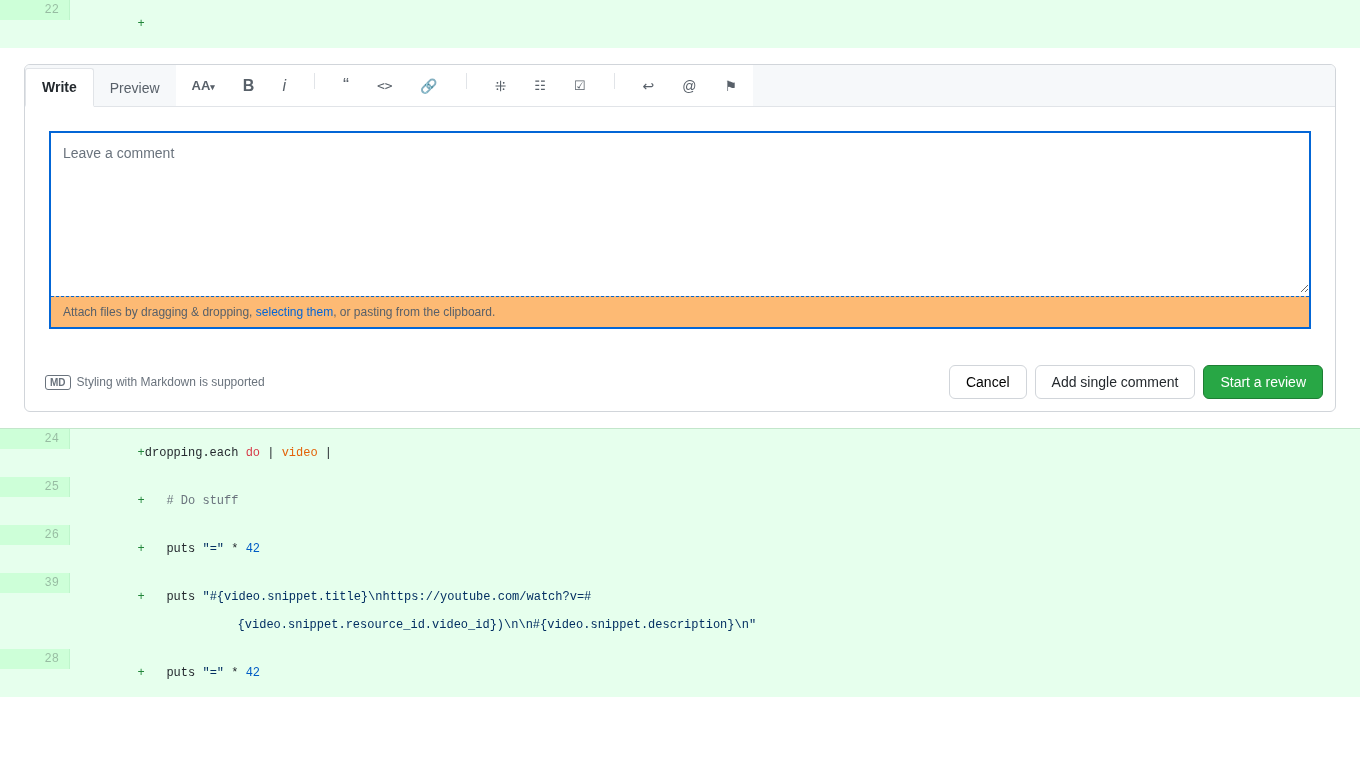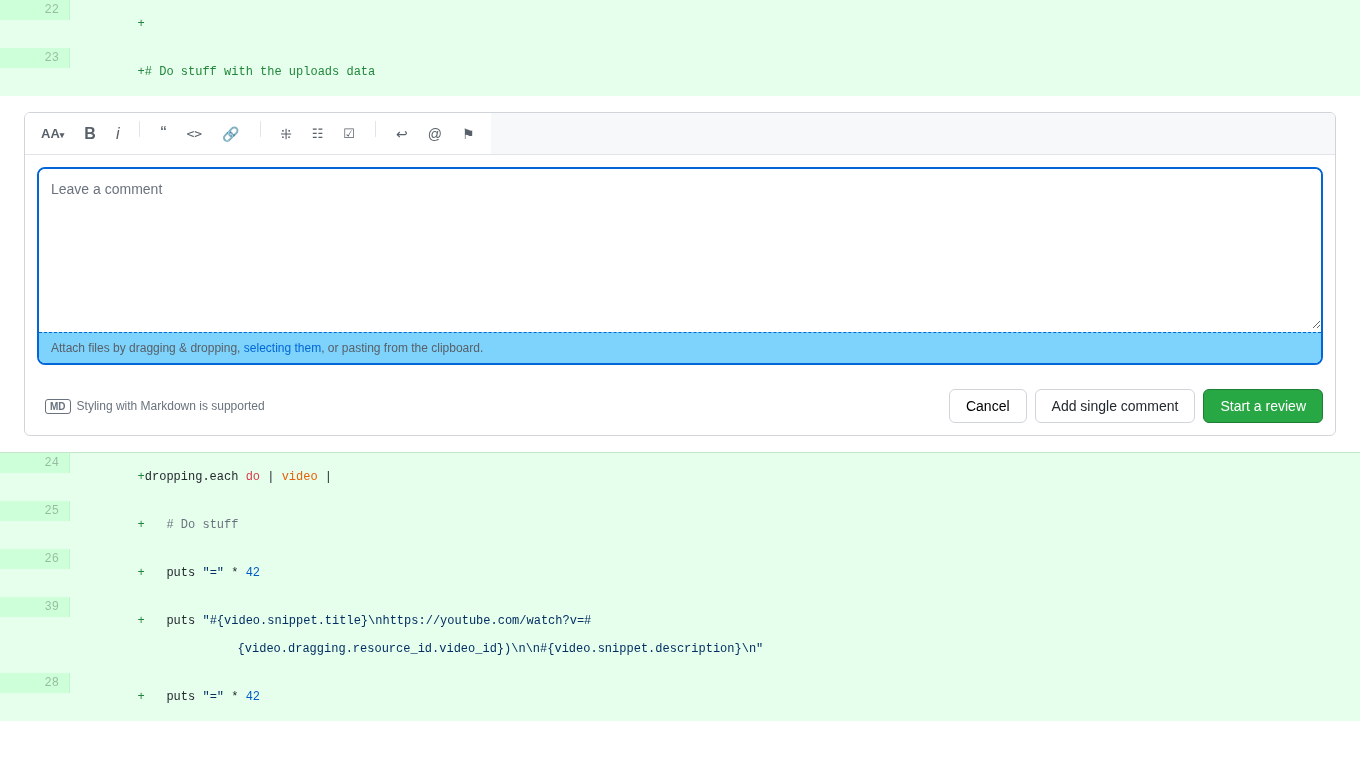--- a/index.html
+++ b/index.html
@@ -89,21 +89,21 @@
       border-left: 1px solid #e1e4e8;
       border-right: 1px solid #e1e4e8;
       border-top: 1px solid #e1e4e8;
       border-radius: 3px 3px 0 0;
     }
 
     .toolbar {
       display: flex;
       padding: 8px 12px;
       border-bottom: 1px solid #e1e4e8;
-      gap: 12px;
+      gap: 20px;
       background: #fff;
       flex-wrap: wrap;
     }
 
     .toolbar-btn {
       background: none;
       border: none;
       cursor: pointer;
       color: #586069;
       font-size: 14px;
@@ -116,21 +116,22 @@
 
     .toolbar-separator {
       width: 1px;
       height: 16px;
       background: #e1e4e8;
       margin: 0 4px;
     }
 
     .comment-textarea-wrapper {
       border: 2px solid #0366d6;
-      border-radius: 8px;
+      border-radius: 0;
+      margin: 12px;
       overflow: hidden;
     }
 
     .comment-textarea {
       width: 100%;
       min-height: 160px;
       border: none;
       outline: none;
       padding: 12px;
       font-size: 14px;
@@ -142,21 +143,21 @@
 
     .comment-textarea::placeholder {
       color: #6a737d;
     }
 
     .attach-files-bar {
       border-top: 1px dashed #0366d6;
       padding: 8px 12px;
       font-size: 12px;
       color: #586069;
-      background: #7dd3fc;
+      background: #fdba74;
     }
 
     .attach-files-bar a {
       color: #0366d6;
       text-decoration: none;
     }
 
     .comment-actions {
       display: flex;
       align-items: center;
@@ -238,33 +239,31 @@
 
 <div class="page-wrapper">
 
   <div class="diff-area top-code">
     <div class="diff-row top">
       <div class="line-num">22</div>
       <div class="line-content">
         <span class="diff-plus">+</span>
       </div>
     </div>
-    <div class="diff-row top">
-      <div class="line-num">23</div>
-      <div class="line-content">
-        <span class="diff-plus">+# Do stuff with the uploads data</span>
-      </div>
-    </div>
   </div>
 
   <div style="padding: 16px 8px; background: #fff;">
     <div class="comment-form-panel">
 
       <div style="display: flex; align-items: stretch; border-bottom: 1px solid #e1e4e8; background: #f6f8fa;">
 
+        <div style="display: flex; align-items: flex-end;">
+          <button class="comment-tab active">Write</button>
+          <button class="comment-tab">Preview</button>
+        </div>
 
         <div class="toolbar" style="border-bottom: none;">
           <button class="toolbar-btn" title="Heading" style="font-size:13px; font-weight:bold;">
             <span>AA<span style="font-size:9px;">▾</span></span>
           </button>
           <button class="toolbar-btn" title="Bold">
             <span style="font-weight:900; font-size:16px;">B</span>
           </button>
           <button class="toolbar-btn" title="Italic">
             <span style="font-style:italic; font-size:16px;">i</span>
@@ -350,21 +349,21 @@
       <div class="line-num">26</div>
       <div class="line-content">
         <span class="diff-plus">+   </span><span class="plain">puts </span><span class="str">"="</span><span class="plain"> * </span><span class="num">42</span>
       </div>
     </div>
 
     <div class="diff-row">
       <div class="line-num">39</div>
       <div class="line-content">
         <span class="diff-plus">+   </span><span class="plain">puts </span><span class="str">"#{video.snippet.title}\nhttps://youtube.com/watch?v=#</span><br>
-        <span style="padding-left: 100px;"></span><span class="str">{video.dragging.resource_id.video_id})\n\n#{video.snippet.description}\n"</span>
+        <span style="padding-left: 100px;"></span><span class="str">{video.snippet.resource_id.video_id})\n\n#{video.snippet.description}\n"</span>
       </div>
     </div>
 
     <div class="diff-row">
       <div class="line-num">28</div>
       <div class="line-content">
         <span class="diff-plus">+   </span><span class="plain">puts </span><span class="str">"="</span><span class="plain"> * </span><span class="num">42</span>
       </div>
     </div>
 

